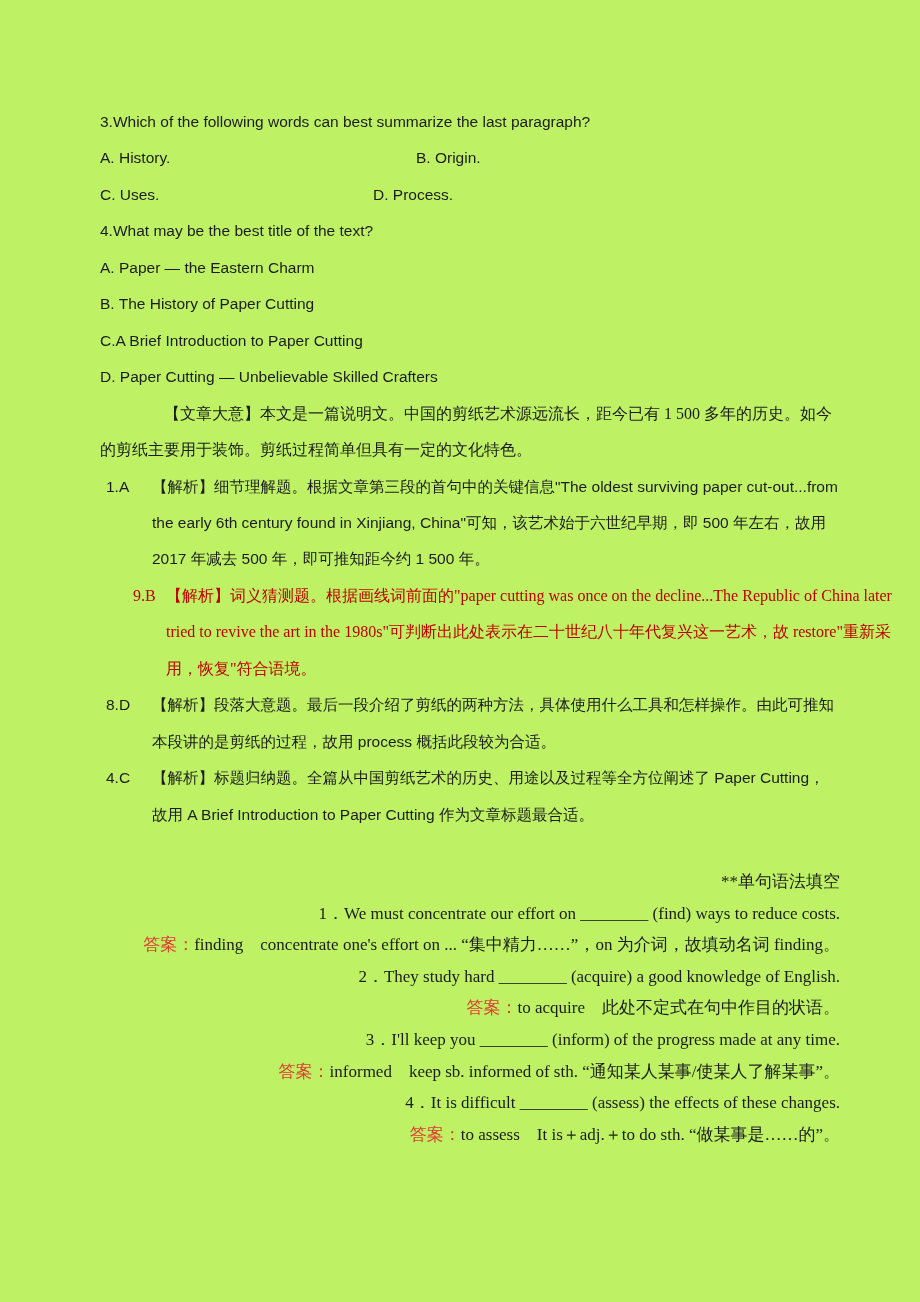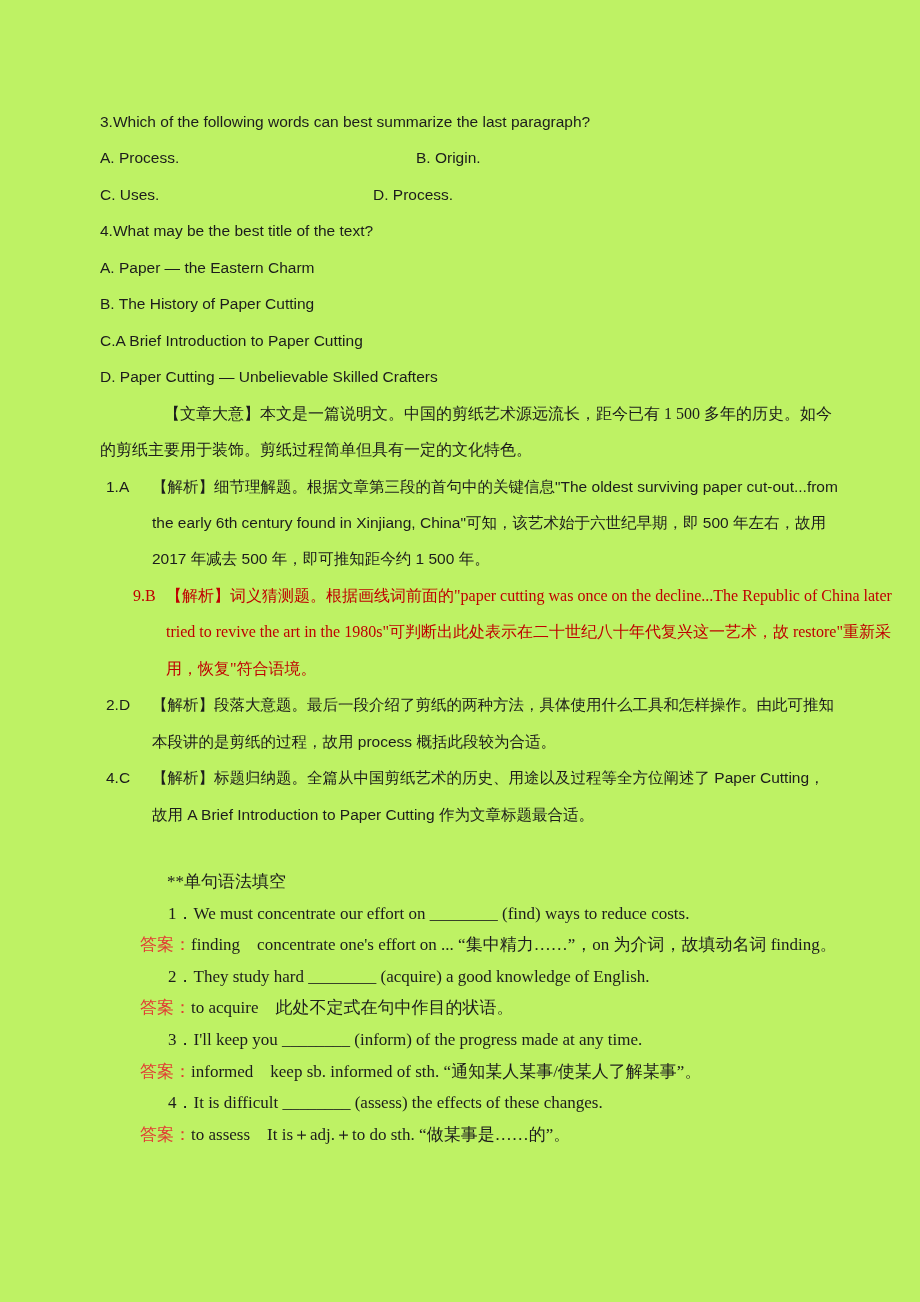--- a/index.html
+++ b/index.html
@@ -60,36 +60,36 @@
   .grammar {
     position: absolute;
     left: 100px;
     top: 866px;
     width: 740px;
     font-family: "Liberation Serif", serif;
     font-size: 17px;
     line-height: 31.6px;
     color: #1c1c1c;
   }
-  .grammar p { margin: 0; }
+  .grammar p { margin: 0; text-align: right; }
   .g-heading { text-indent: 67px; }
   .g-question { text-indent: 68px; }
   .g-answer { margin-left: 30px; text-indent: 40px; }
   .g-answer .ans-label { color: #e23b33; }
 </style>
 </head>
 <body>
 
 <div class="page">
 
   <div class="reading">
 
     <p class="q-stem">3.Which of the following words can best summarize the last paragraph?</p>
 
-    <p class="optrow"><span class="c1a">A. Process.</span><span>B. Origin.</span></p>
+    <p class="optrow"><span class="c1a">A. History.</span><span>B. Origin.</span></p>
 
     <p class="optrow"><span class="c1b">C. Uses.</span><span>D. Process.</span></p>
 
     <p class="q-stem">4.What may be the best title of the text?</p>
 
     <p class="opt-line">A. Paper — the Eastern Charm</p>
     <p class="opt-line">B. The History of Paper Cutting</p>
     <p class="opt-line">C.A Brief Introduction to Paper Cutting</p>
     <p class="opt-line">D. Paper Cutting — Unbelievable Skilled Crafters</p>
 
@@ -99,21 +99,21 @@
       <span class="num">1.A</span>
       <span>【解析】细节理解题。根据文章第三段的首句中的关键信息"The oldest surviving paper cut-out...from the early 6th century found in Xinjiang, China"可知，该艺术始于六世纪早期，即 500 年左右，故用 2017 年减去 500 年，即可推知距今约 1 500 年。</span>
     </div>
 
     <div class="analysis-item red">
       <span class="num">9.B</span>
       <span>【解析】词义猜测题。根据画线词前面的"paper cutting was once on the decline...The Republic of China later tried to revive the art in the 1980s"可判断出此处表示在二十世纪八十年代复兴这一艺术，故 restore"重新采用，恢复"符合语境。</span>
     </div>
 
     <div class="analysis-item">
-      <span class="num">2.D</span>
+      <span class="num">8.D</span>
       <span>【解析】段落大意题。最后一段介绍了剪纸的两种方法，具体使用什么工具和怎样操作。由此可推知本段讲的是剪纸的过程，故用 process 概括此段较为合适。</span>
     </div>
 
     <div class="analysis-item">
       <span class="num">4.C</span>
       <span>【解析】标题归纳题。全篇从中国剪纸艺术的历史、用途以及过程等全方位阐述了 Paper Cutting，故用 A Brief Introduction to Paper Cutting 作为文章标题最合适。</span>
     </div>
 
   </div>
 

